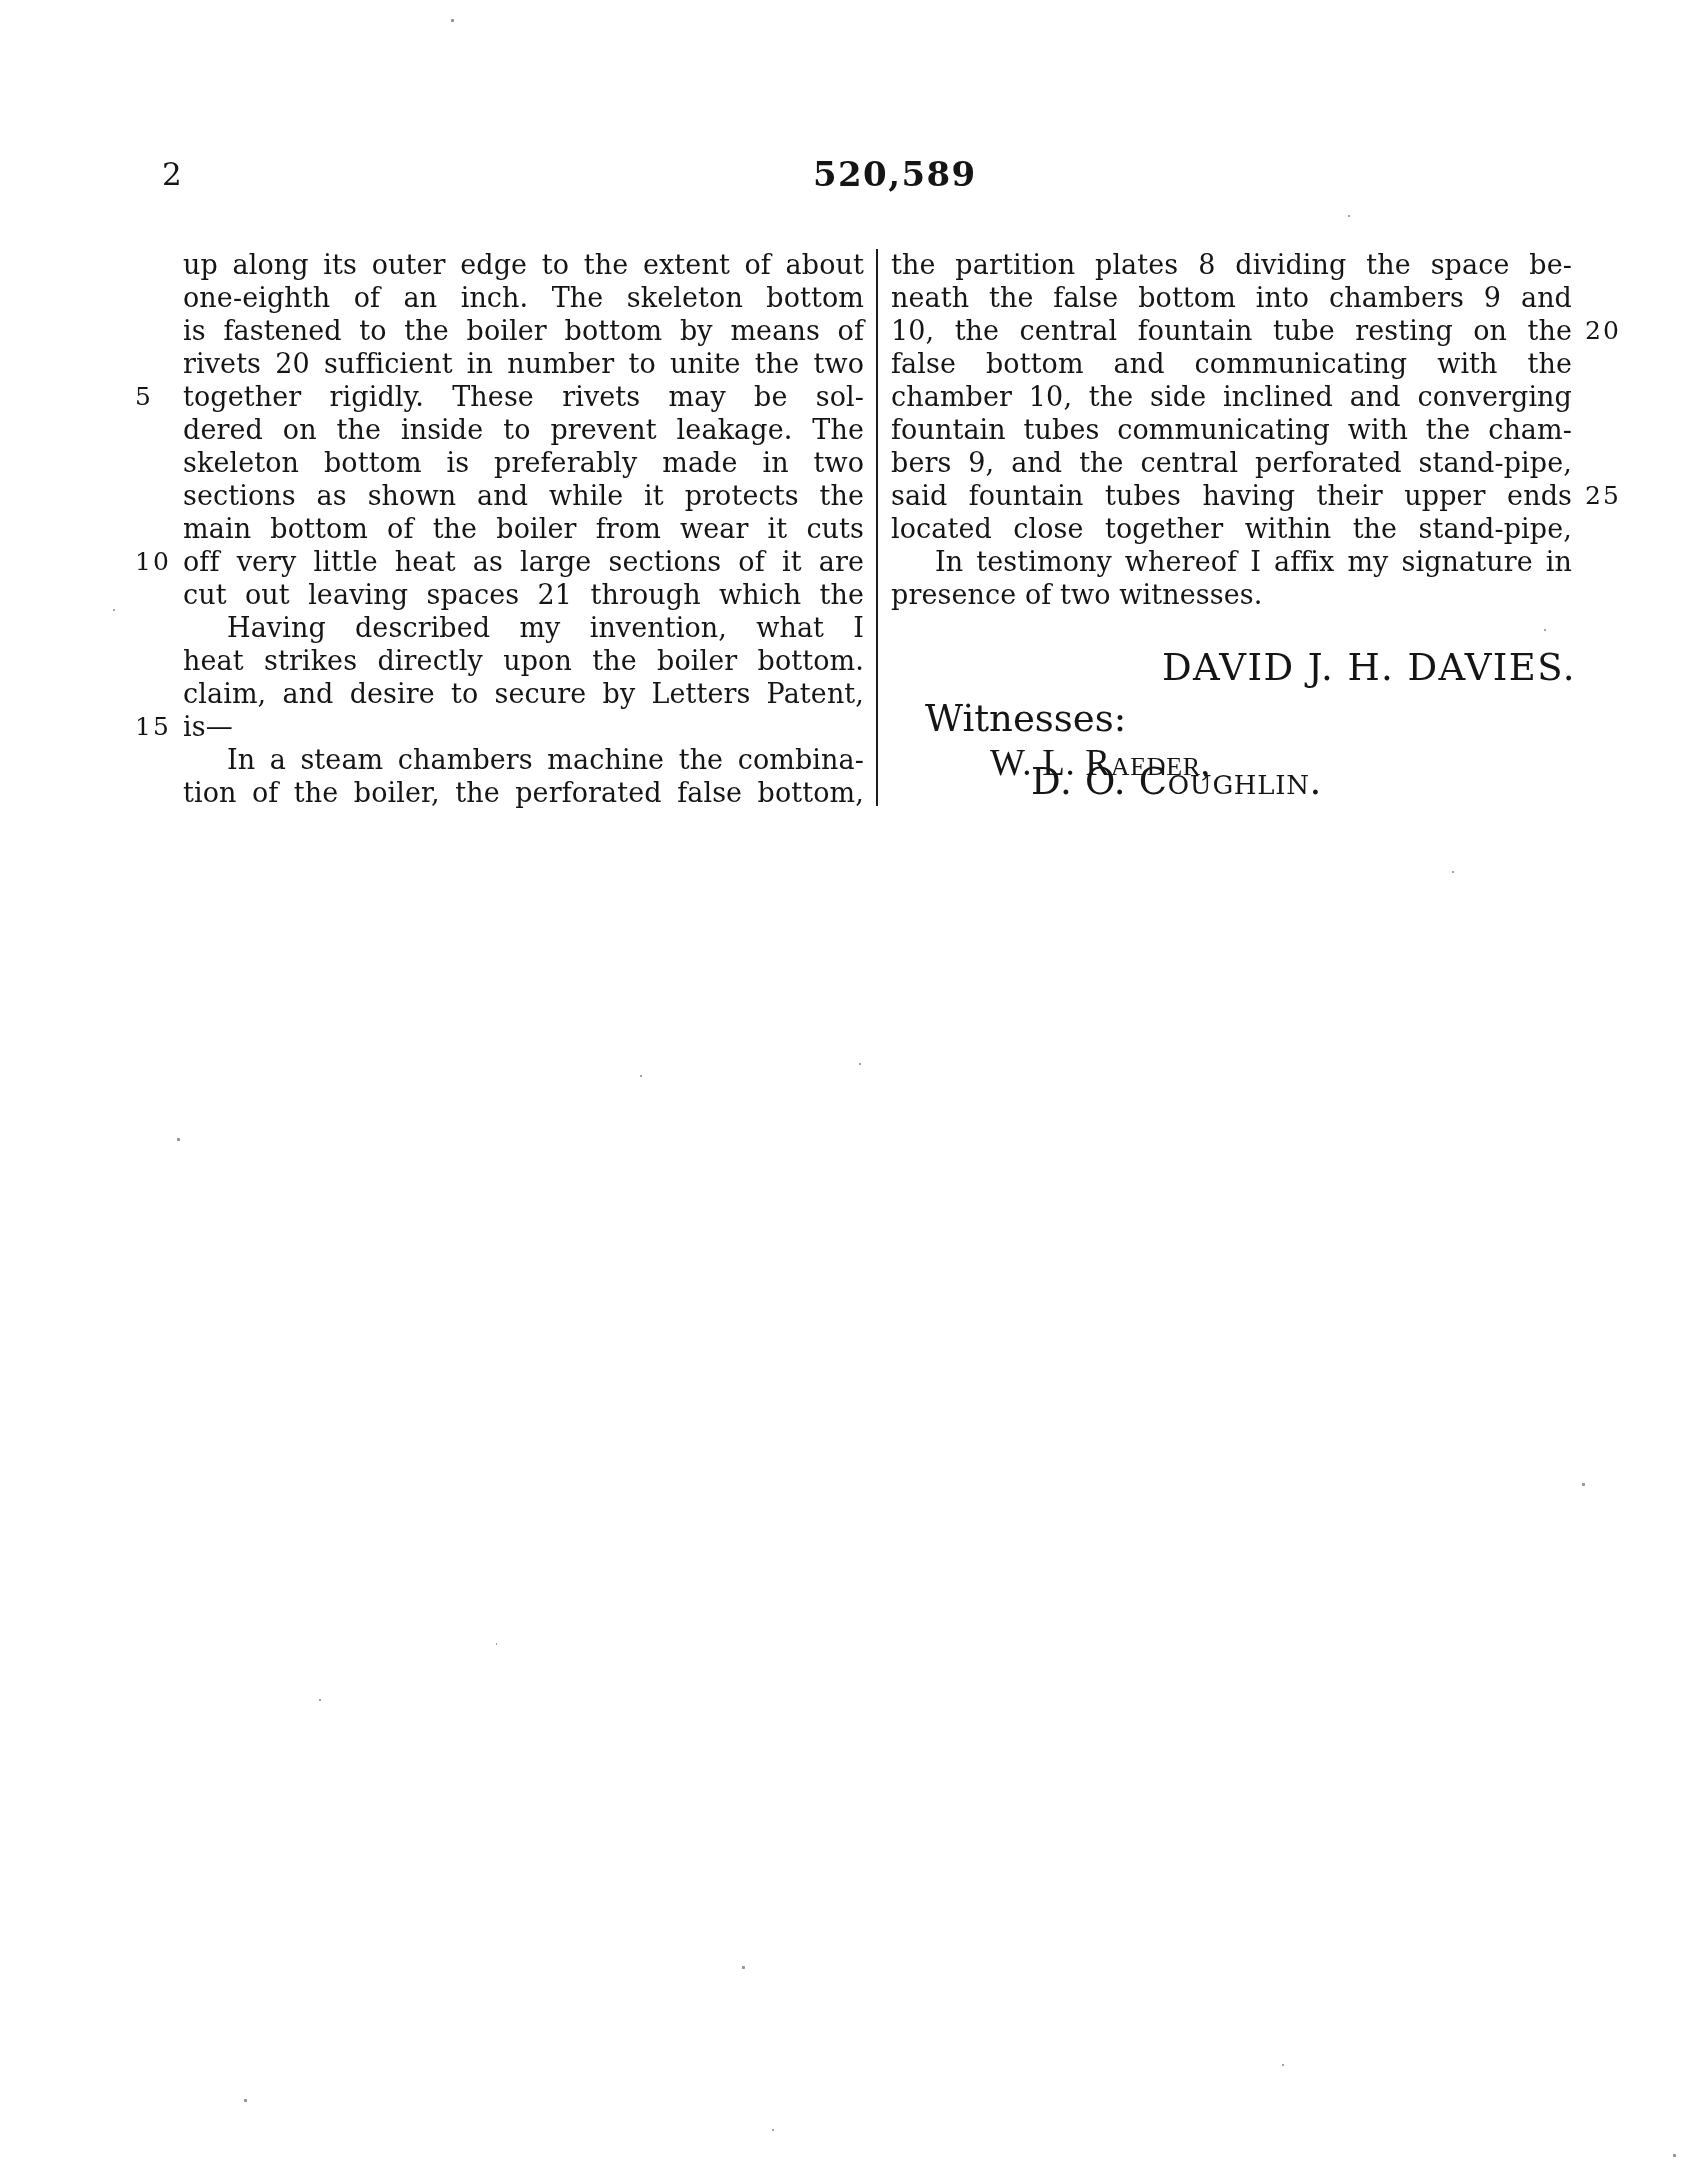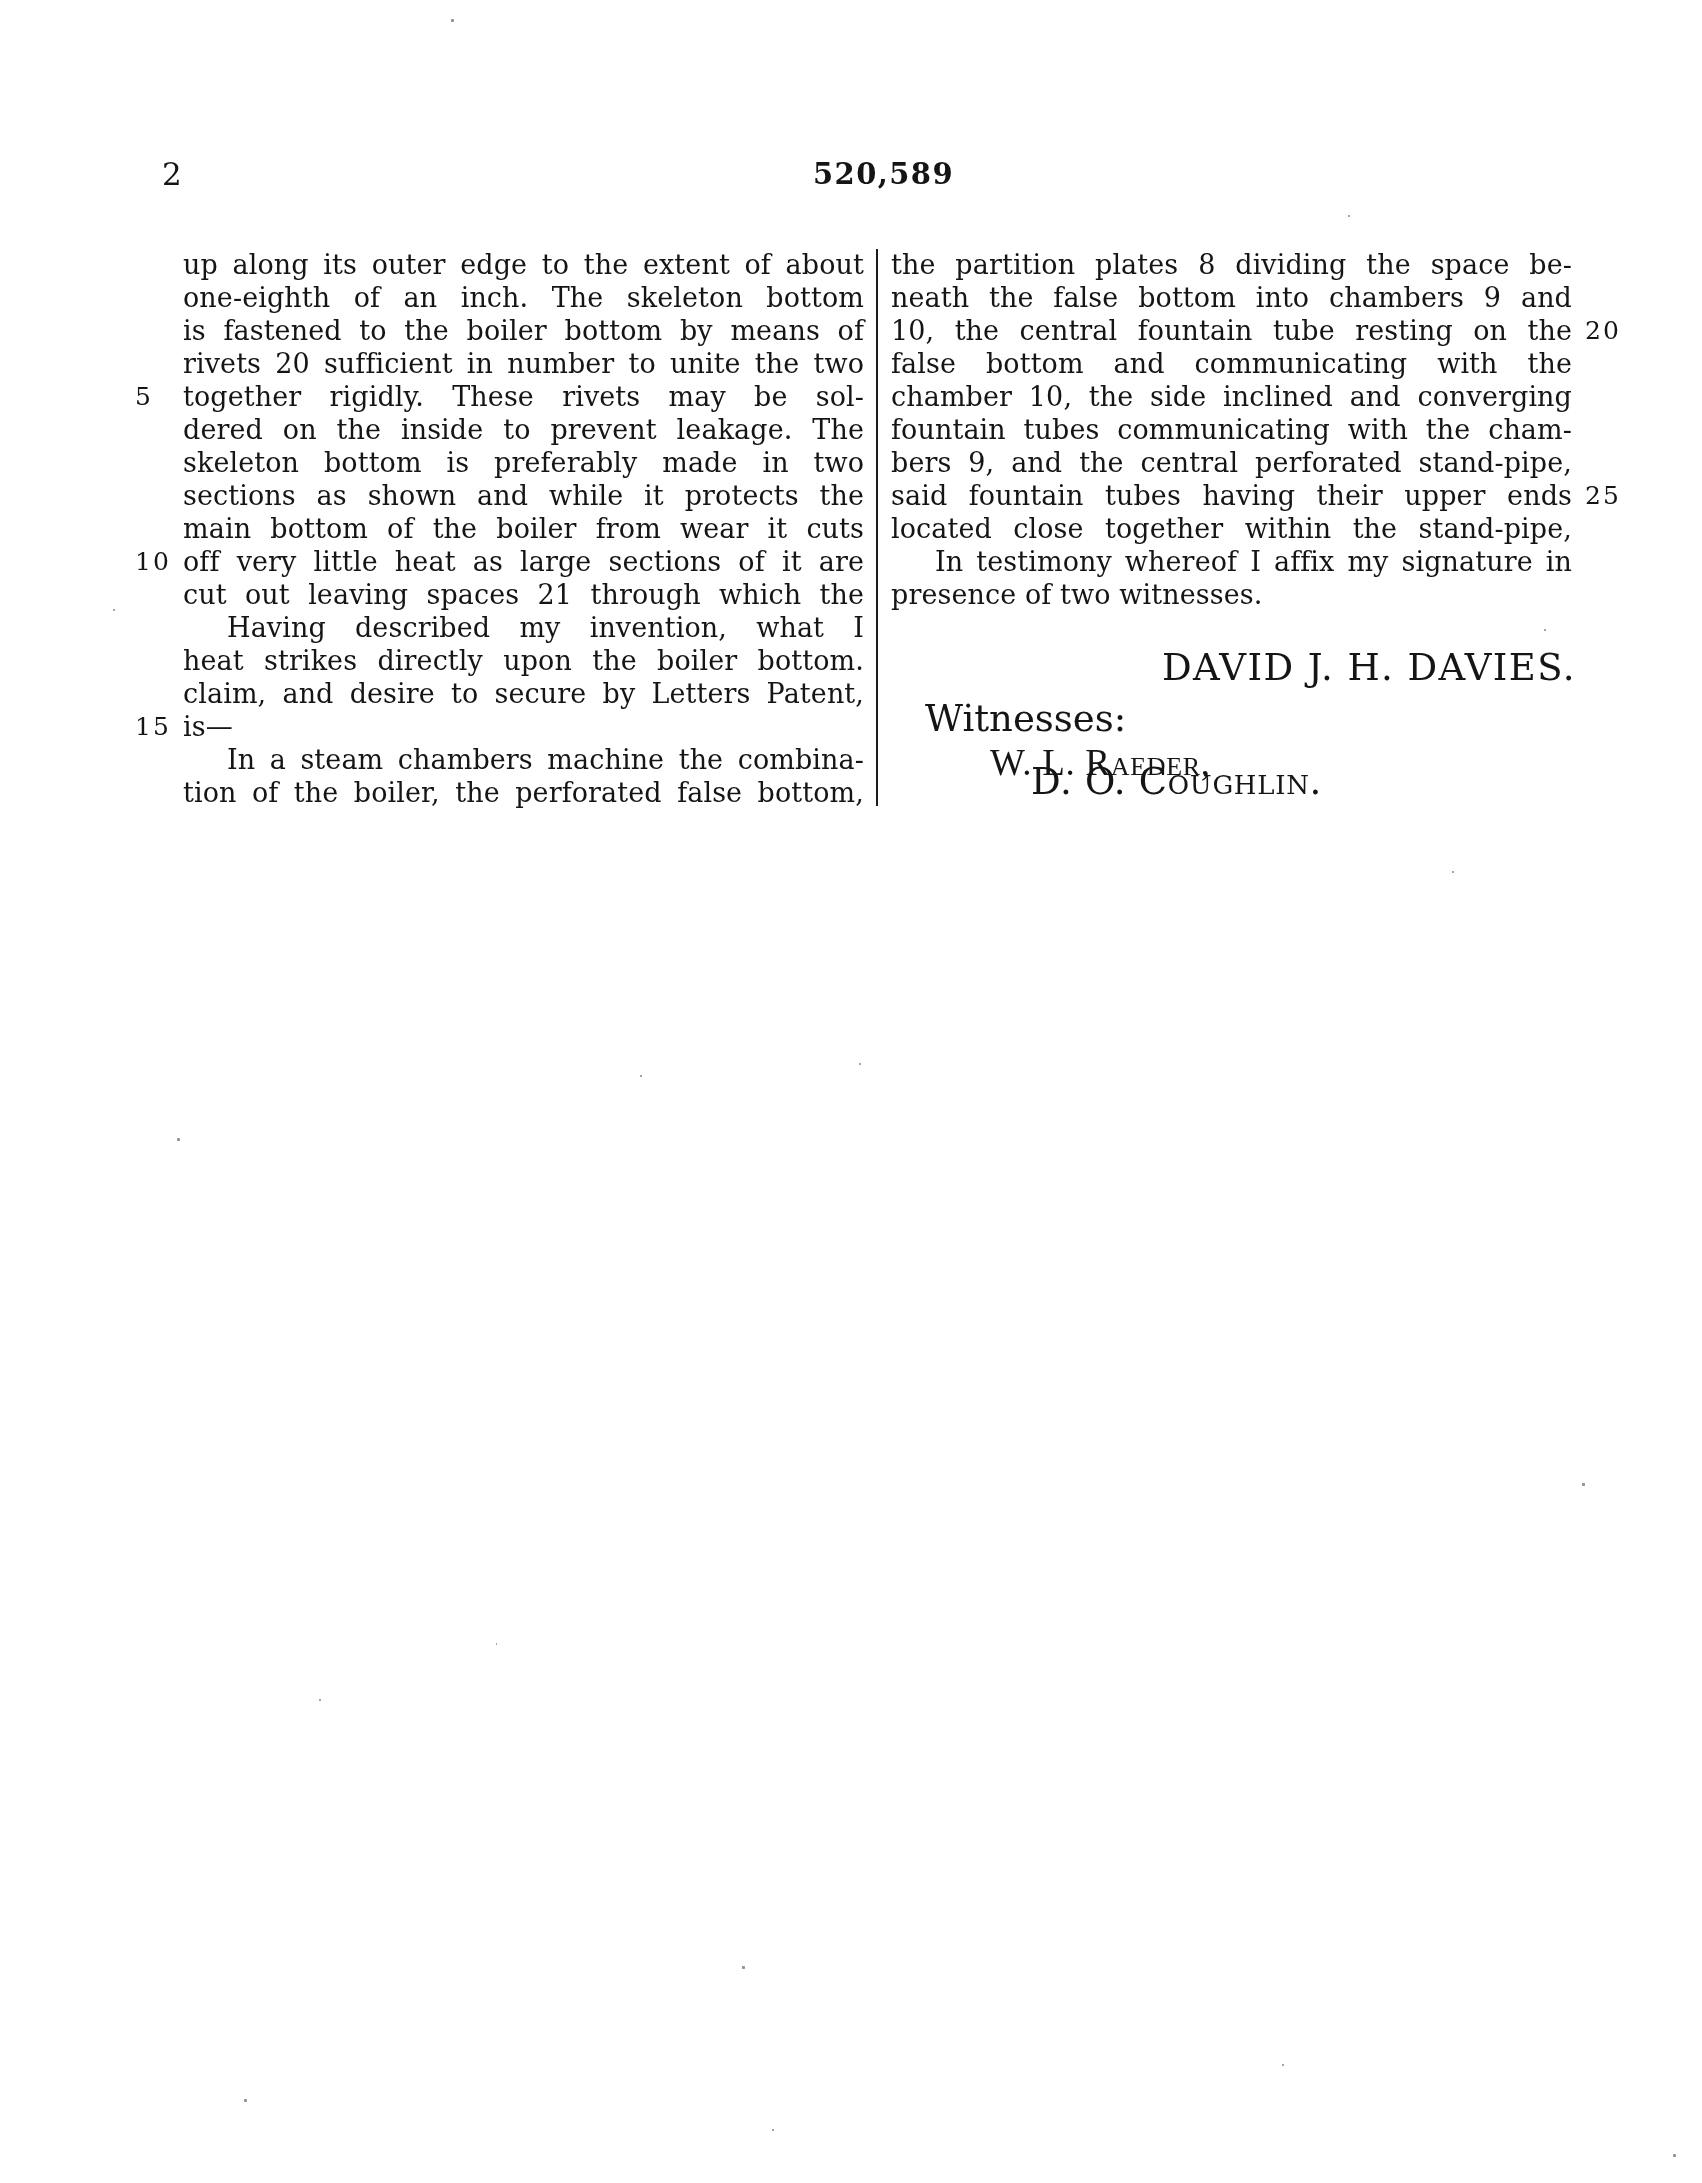--- a/index.html
+++ b/index.html
@@ -14,21 +14,21 @@
   }
   
   .pagenum {
     position: absolute;
     left: 162px; top: 159px;
     font-size: 31px; line-height: 31px;
   }
   .patentnum {
     position: absolute;
     left: 813px; top: 159px;
-    font-size: 29px; line-height: 31px;
+    font-size: 34px; line-height: 31px;
     font-weight: bold;
     letter-spacing: 1.4px;
   }
   
   .col {
     position: absolute;
     top: 248px;
     width: 681px;
   }
   #left-column  { left: 183px; }

